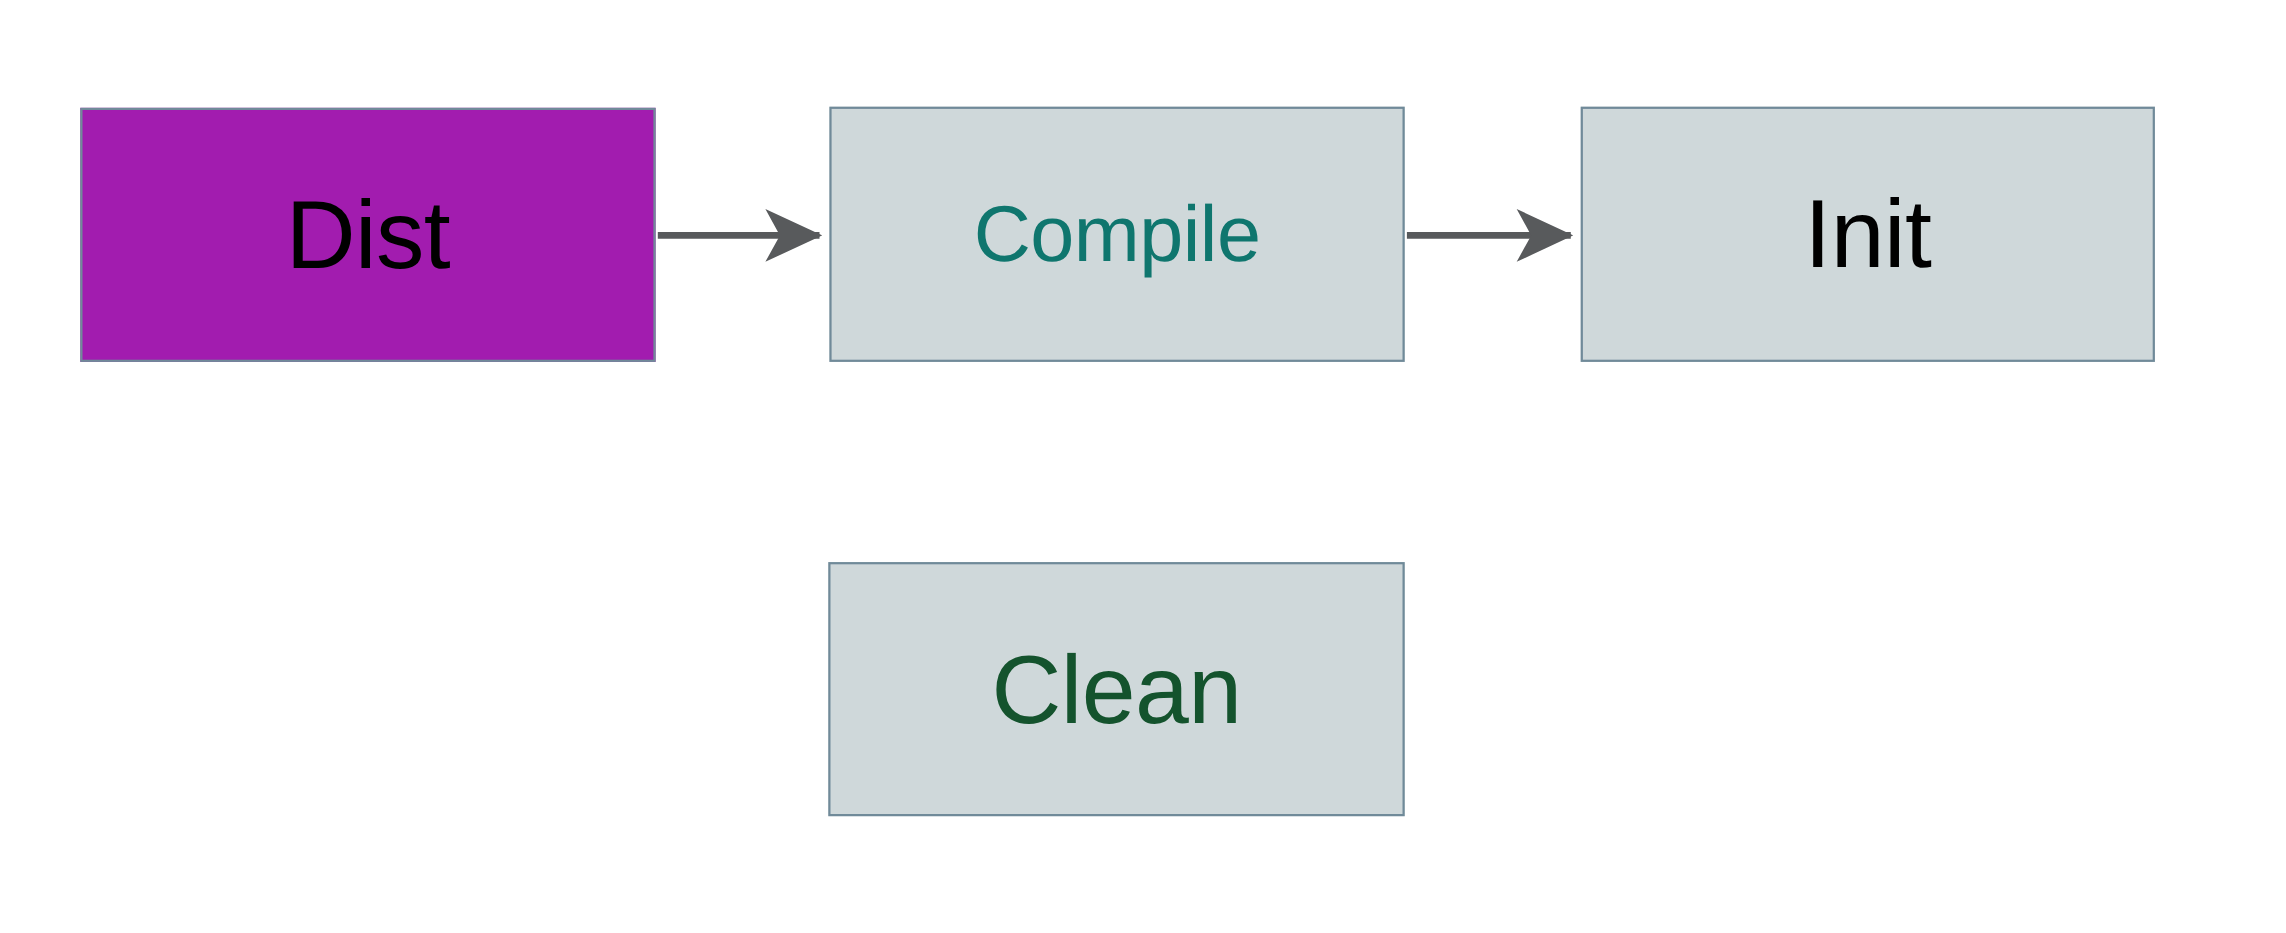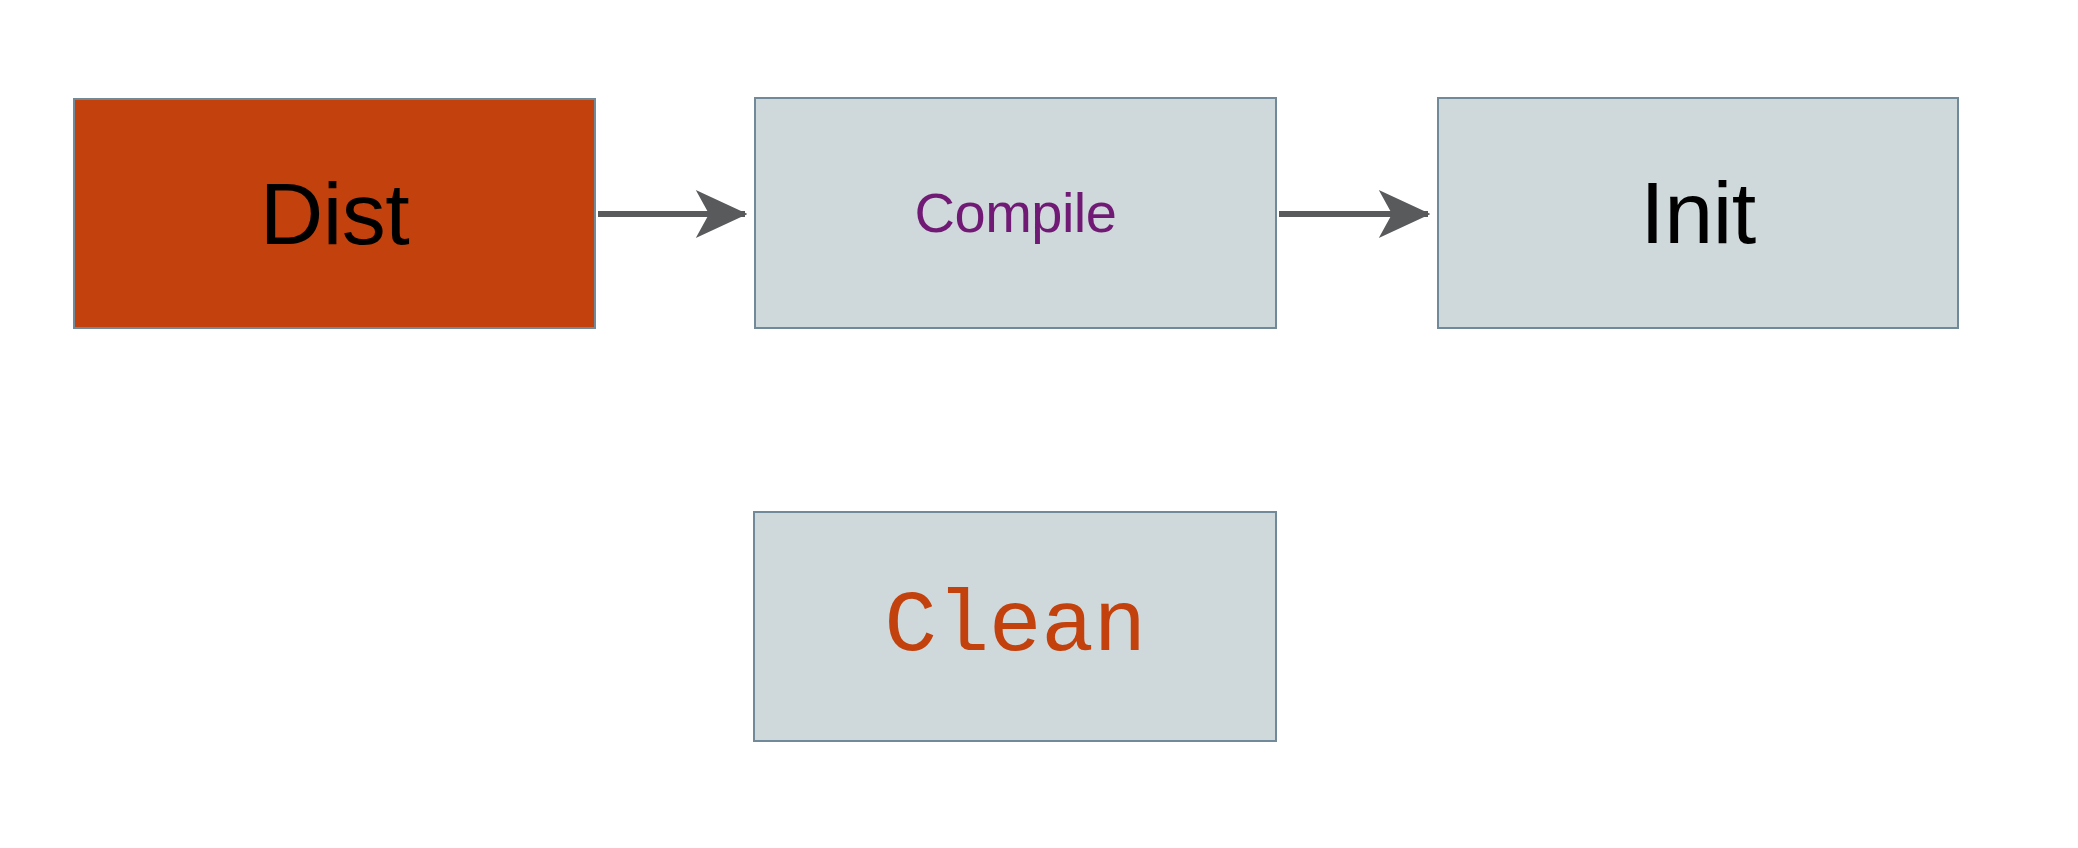--- a/index.html
+++ b/index.html
@@ -59,29 +59,29 @@
       <marker id="arrowhead" markerWidth="9" markerHeight="8" refX="8.6" refY="4" orient="auto" markerUnits="strokeWidth">
         <path d="M 0.4 0 L 9 4 L 0.4 8 L 2.6 4 Z" fill="#585a5c"></path>
       </marker>
     </defs>
 
     <line class="hit" x1="598" y1="214" x2="745" y2="214" stroke="#585a5c" stroke-width="6" marker-end="url(#arrowhead)"></line>
 
     <line class="hit" x1="1279" y1="214" x2="1428" y2="214" stroke="#585a5c" stroke-width="6" marker-end="url(#arrowhead)"></line>
   </svg>
 
-  <div class="node" style="left: 73px; top: 98px; width: 523px; height: 231px; background: #c2410c; border-color: rgb(112, 138, 153); border-width: 2px;">
+  <div class="node" style="left: 73px; top: 98px; width: 523px; height: 231px; background: #a21caf; border-color: rgb(112, 138, 153); border-width: 2px;">
     <span class="node-label" style="color: rgb(0, 0, 0); font-size: 88px;">Dist</span>
   </div>
 
   <div class="node" style="left: 754px; top: 97px; width: 523px; height: 232px; background: rgb(207, 216, 218); border-color: rgb(112, 138, 153); border-width: 2px;">
-    <span class="node-label" style="color: #701a75; font-size: 56px;">Compile</span>
+    <span class="node-label" style="color: #0f766e; font-size: 72px;">Compile</span>
   </div>
 
   <div class="node" style="left: 1437px; top: 97px; width: 522px; height: 232px; background: rgb(207, 216, 218); border-color: rgb(112, 138, 153); border-width: 2px; text-align: right;">
     <span class="node-label" style="color: rgb(0, 0, 0); font-size: 88px;">Init</span>
   </div>
 
   <div class="node" style="left: 753px; top: 511px; width: 524px; height: 231px; background: rgb(207, 216, 218); border-color: rgb(112, 138, 153); border-width: 2px;">
-    <span class="node-label" style="color: #c2410c; font-size: 88px; font-family: Liberation Mono, monospace;">Clean</span>
+    <span class="node-label" style="color: #14532d; font-size: 88px;">Clean</span>
   </div>
 
 </div>
 
 </body></html>

